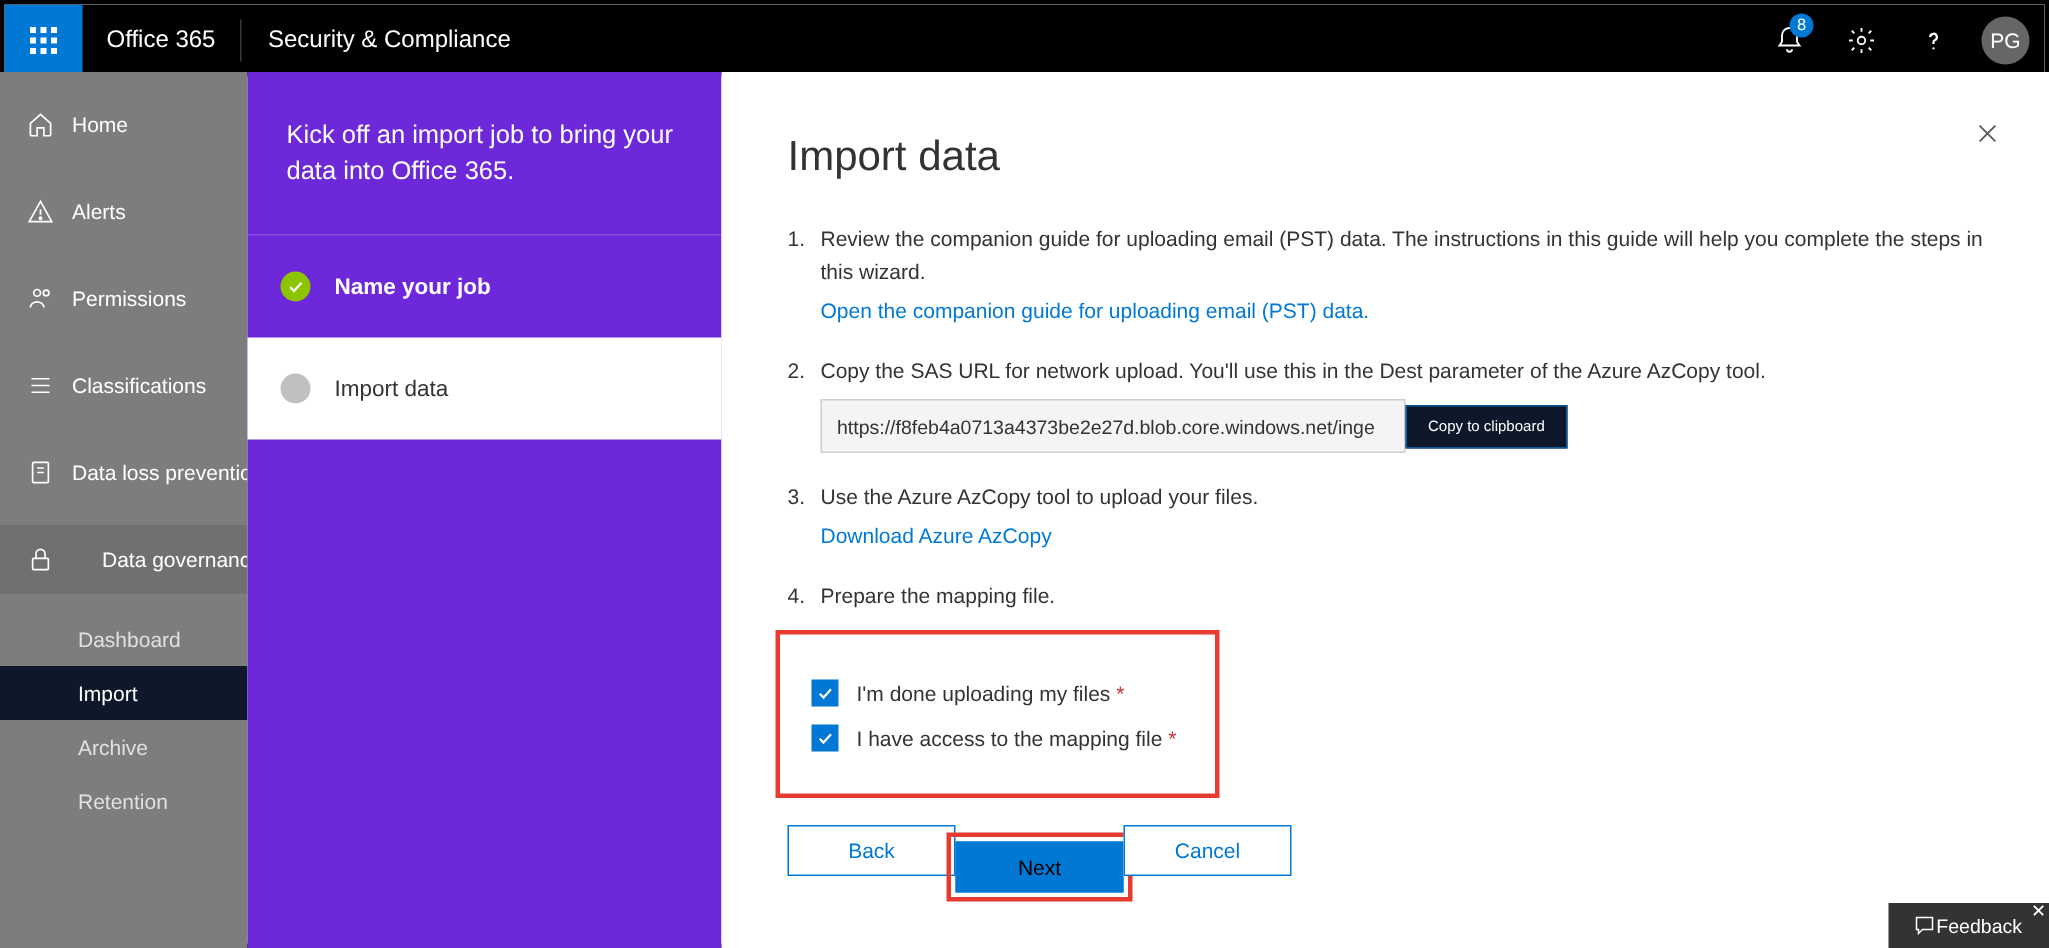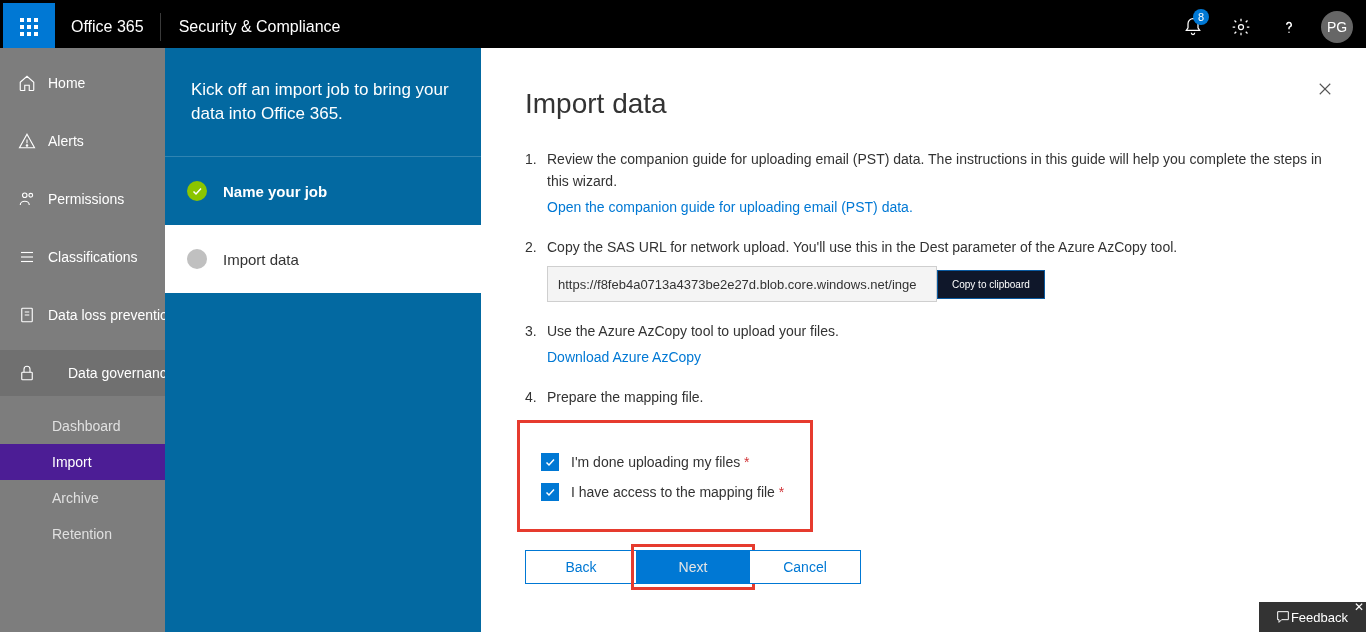--- a/index.html
+++ b/index.html
@@ -113,37 +113,37 @@
     background: rgba(0,0,0,0.1);
     gap: 32px;
   }
   .leftnav .nav-sub {
     padding: 10px 18px 10px 52px;
     font-size: 14px;
     cursor: pointer;
     color: #e0e0e0;
   }
   .leftnav .nav-sub.active {
-    background: #4c1d95;
+    background: #0f172a;
     color: #fff;
   }
   .nav-icon {
     width: 18px;
     height: 18px;
     flex-shrink: 0;
   }
 
   
   .wizard-col {
     position: absolute;
     top: 48px;
     left: 165px;
     width: 316px;
     bottom: 0;
-    background: #0369a1;
+    background: #6d28d9;
     color: #fff;
   }
   .wizard-desc {
     padding: 30px 26px;
     font-size: 17px;
     line-height: 24px;
   }
   .wizard-step {
     display: flex;
     align-items: center;
@@ -276,23 +276,24 @@
     background: #fff;
     color: #0078d4;
     font-size: 14px;
     cursor: pointer;
     display: flex;
     align-items: center;
     justify-content: center;
   }
   .btn.primary {
     background: #0078d4;
-    color: #e5e5e5;
+    color: #000000;
     outline: 3px solid #e63b2e;
     outline-offset: 3px;
+    margin-top: 11px;
   }
 
   
   .feedback {
     position: absolute;
     bottom: 0;
     right: 0;
     background: #333;
     color: #fff;
     height: 30px;

